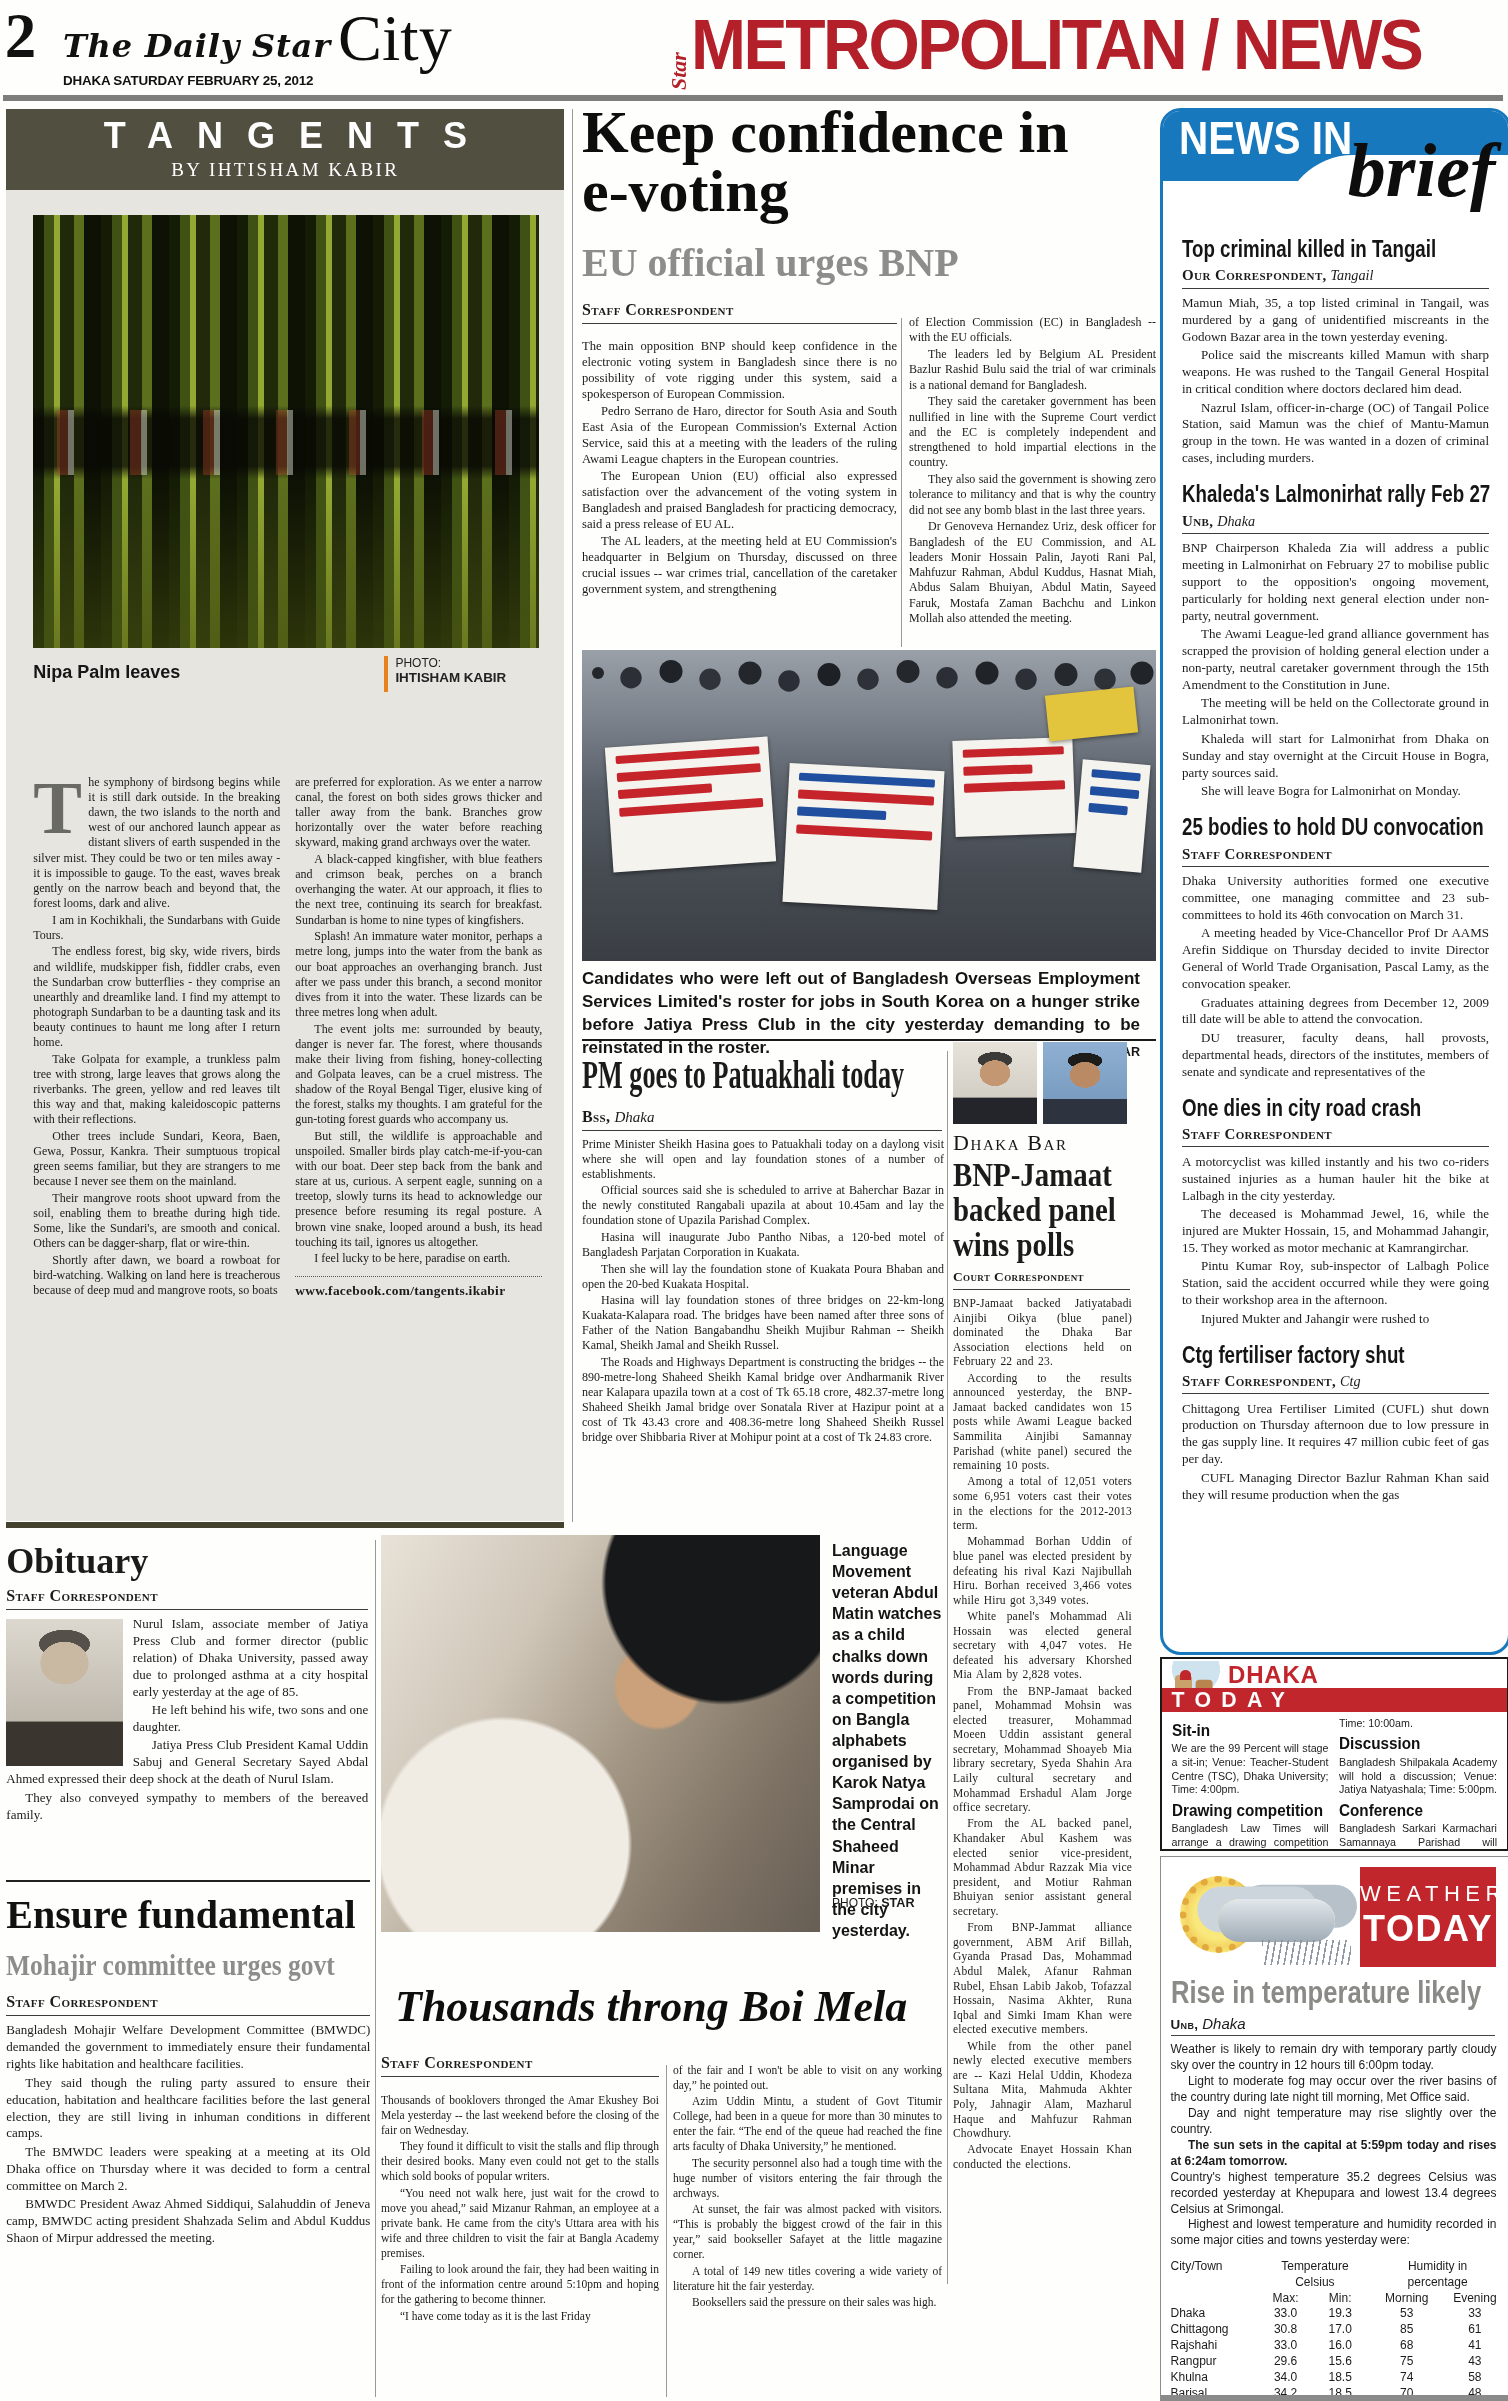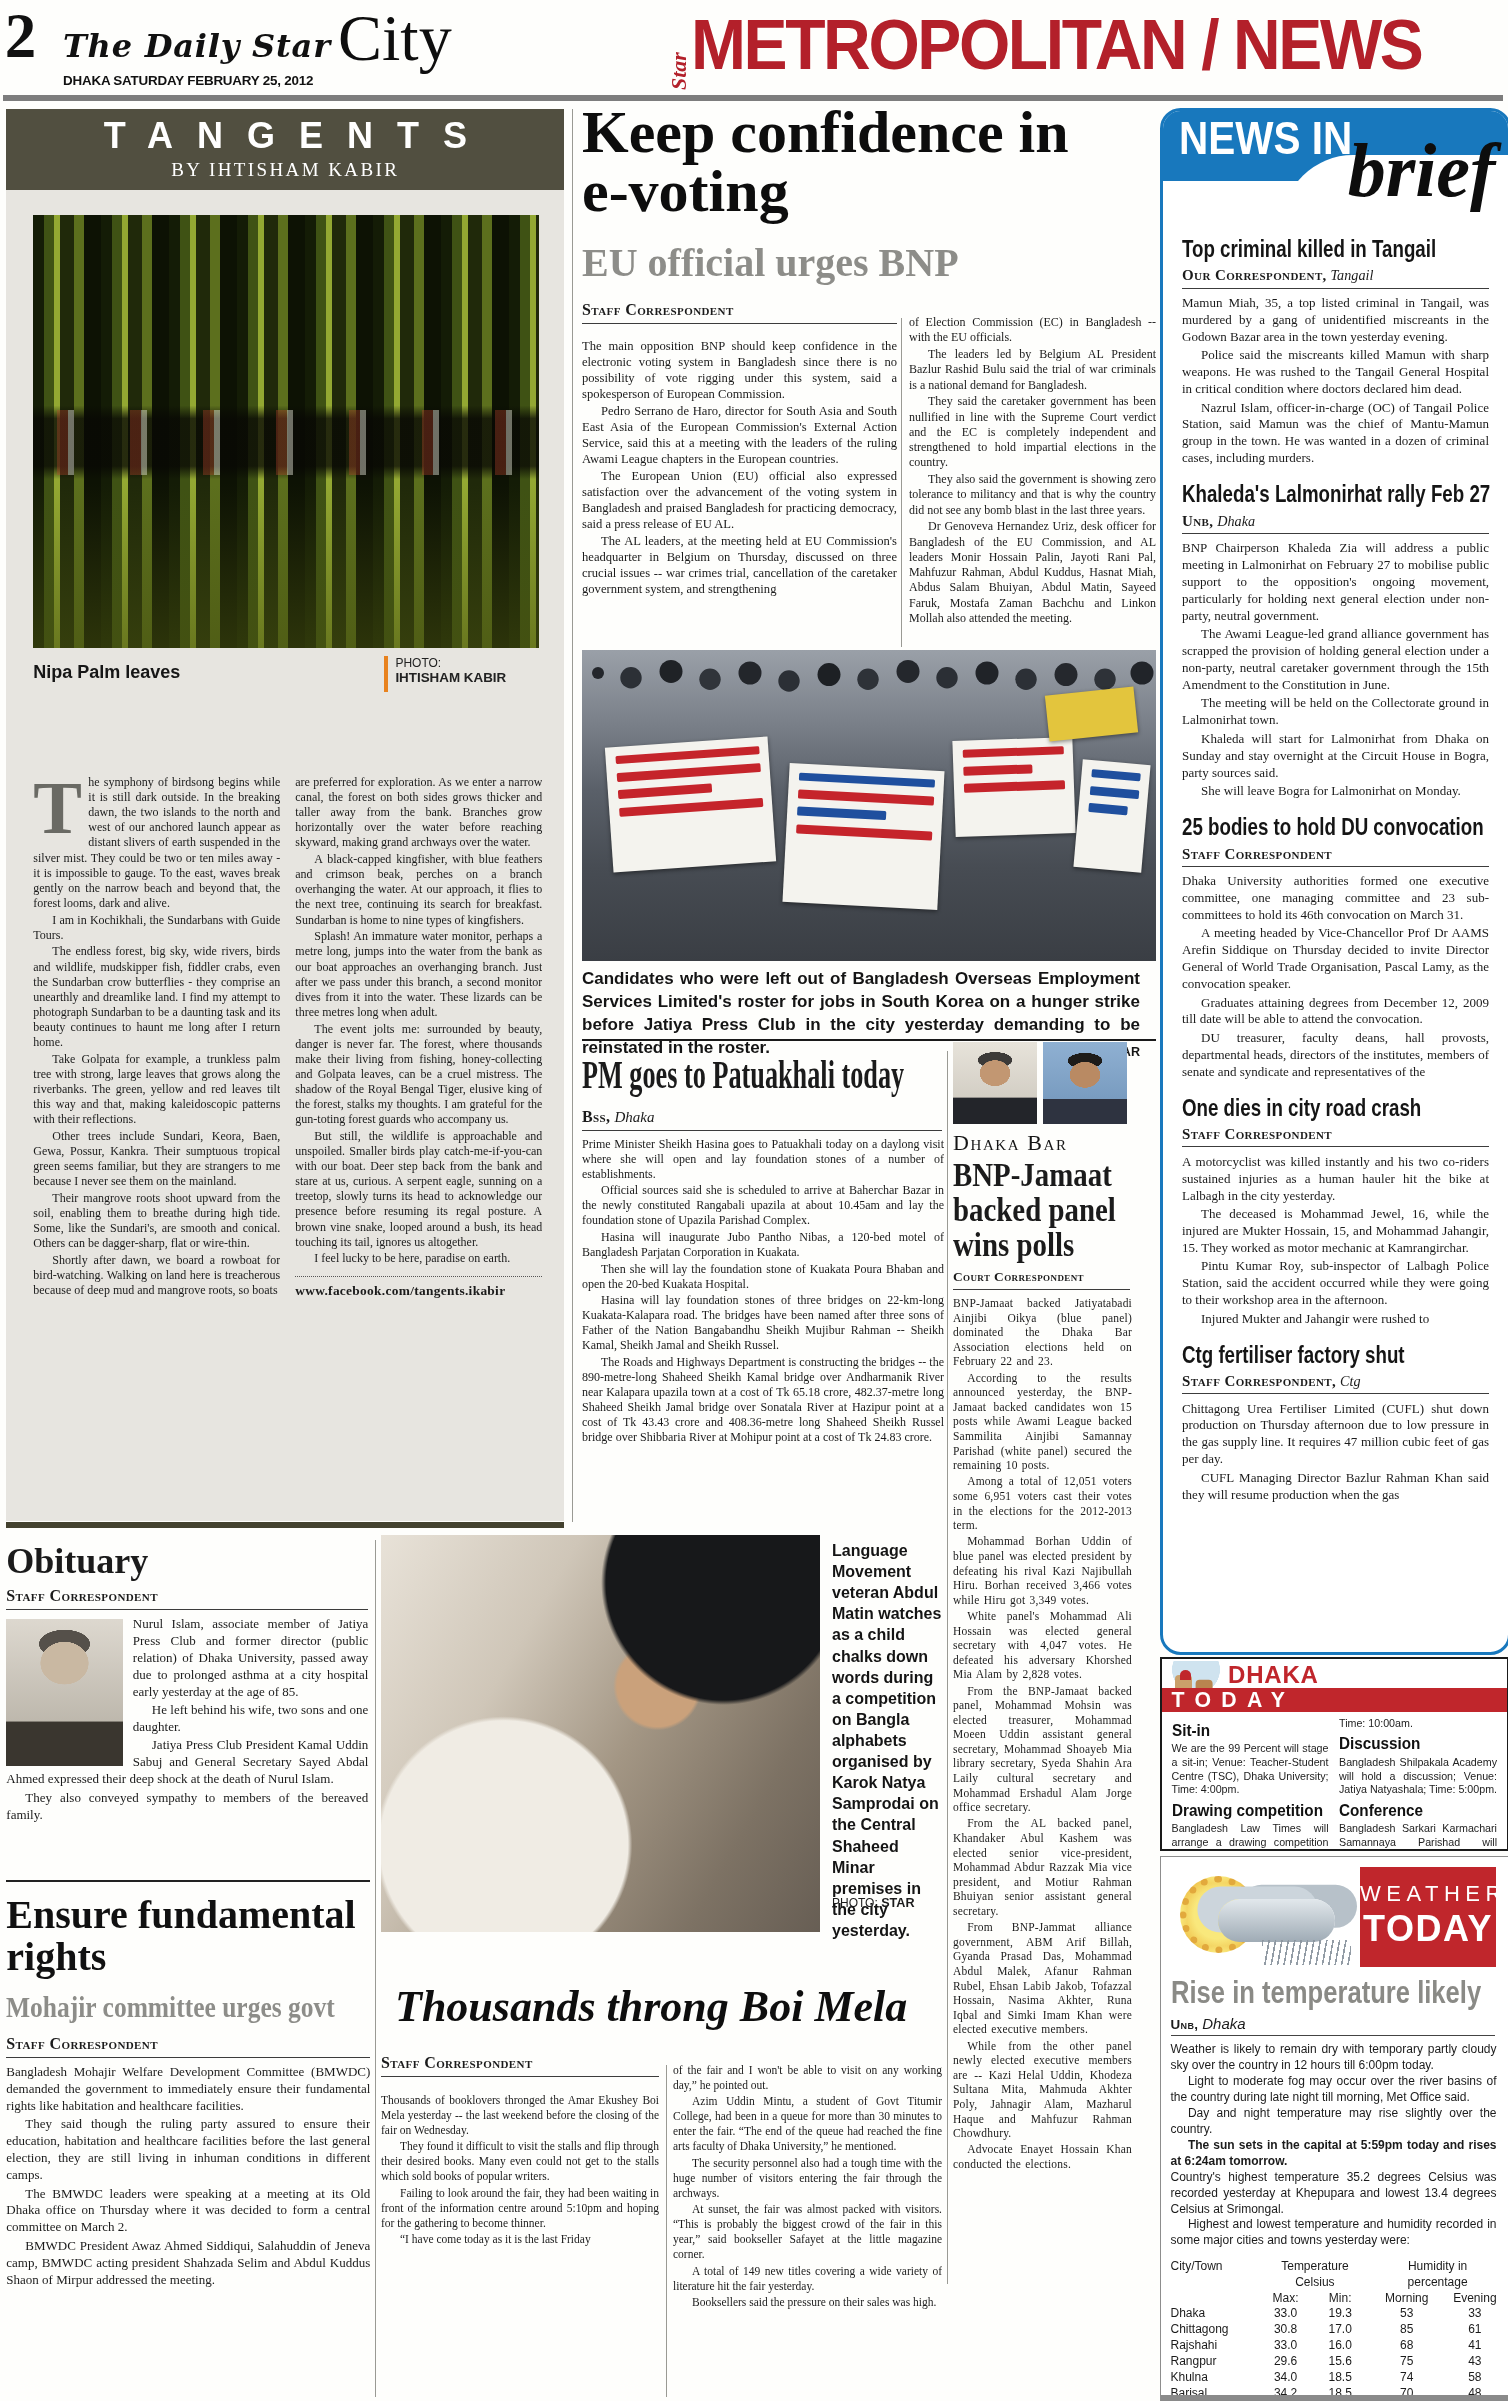--- a/index.html
+++ b/index.html
@@ -269,21 +269,20 @@
           <p>Jatiya Press Club President Kamal Uddin Sabuj and General Secretary Sayed Abdal Ahmed expressed their deep shock at the death of Nurul Islam.</p>
           <p>They also conveyed sympathy to members of the bereaved family.</p>
         </div>
     </div>
   </div>
   <div class="abs rule-ensure"></div>
 
   <div class="abs fund">
     <div class="fund-h">
       <div>Ensure fundamental</div>
-      <div>rights</div>
     </div>
     <div class="fund-sub">Mohajir committee urges govt</div>
     <div class="byl"><span class="sc">Staff Correspondent</span></div>
     <div class="fund-body paras">
         <p>Bangladesh Mohajir Welfare Development Committee (BMWDC) demanded the government to immediately ensure their fundamental rights like habitation and healthcare facilities.</p>
         <p>They said though the ruling party assured to ensure their education, habitation and healthcare facilities before the last general election, they are still living in inhuman conditions in different camps.</p>
         <p>The BMWDC leaders were speaking at a meeting at its Old Dhaka office on Thursday where it was decided to form a central committee on March 2.</p>
         <p>BMWDC President Awaz Ahmed Siddiqui, Salahuddin of Jeneva camp, BMWDC acting president Shahzada Selim and Abdul Kuddus Shaon of Mirpur addressed the meeting.</p>
       </div>
   </div>
@@ -382,20 +381,21 @@
 
   <div class="abs child"></div>
   <div class="abs lang-cap">Language Movement veteran Abdul Matin watches as a child chalks down words during a competition on Bangla alphabets organised by Karok Natya Samprodai on the Central Shaheed Minar premises in the city yesterday.</div>
   <div class="abs lang-credit"><span>PHOTO: </span><b>STAR</b></div>
 
   <div class="abs bm-h">Thousands throng Boi Mela</div>
   <div class="bm-byl byl"><span class="sc">Staff Correspondent</span></div>
   <div class="bm-c1 paras">
       <p>Thousands of booklovers thronged the Amar Ekushey Boi Mela yesterday -- the last weekend before the closing of the fair on Wednesday.</p>
       <p>They found it difficult to visit the stalls and flip through their desired books. Many even could not get to the stalls which sold books of popular writers.</p>
+      <p>“You need not walk here, just wait for the crowd to move you ahead,” said Mizanur Rahman, an employee at a private bank. He came from the city's Uttara area with his wife and three children to visit the fair at Bangla Academy premises.</p>
       <p>Failing to look around the fair, they had been waiting in front of the information centre around 5:10pm and hoping for the gathering to become thinner.</p>
       <p>“I have come today as it is the last Friday</p>
     </div>
   <div class="bm-c2 paras">
       <p>of the fair and I won't be able to visit on any working day,” he pointed out.</p>
       <p>Azim Uddin Mintu, a student of Govt Titumir College, had been in a queue for more than 30 minutes to enter the fair. “The end of the queue had reached the fine arts faculty of Dhaka University,” he mentioned.</p>
       <p>The security personnel also had a tough time with the huge number of visitors entering the fair through the archways.</p>
       <p>At sunset, the fair was almost packed with visitors. “This is probably the biggest crowd of the fair in this year,” said bookseller Safayet at the little magazine corner.</p>
       <p>A total of 149 new titles covering a wide variety of literature hit the fair yesterday.</p>
       <p>Booksellers said the pressure on their sales was high.</p>

